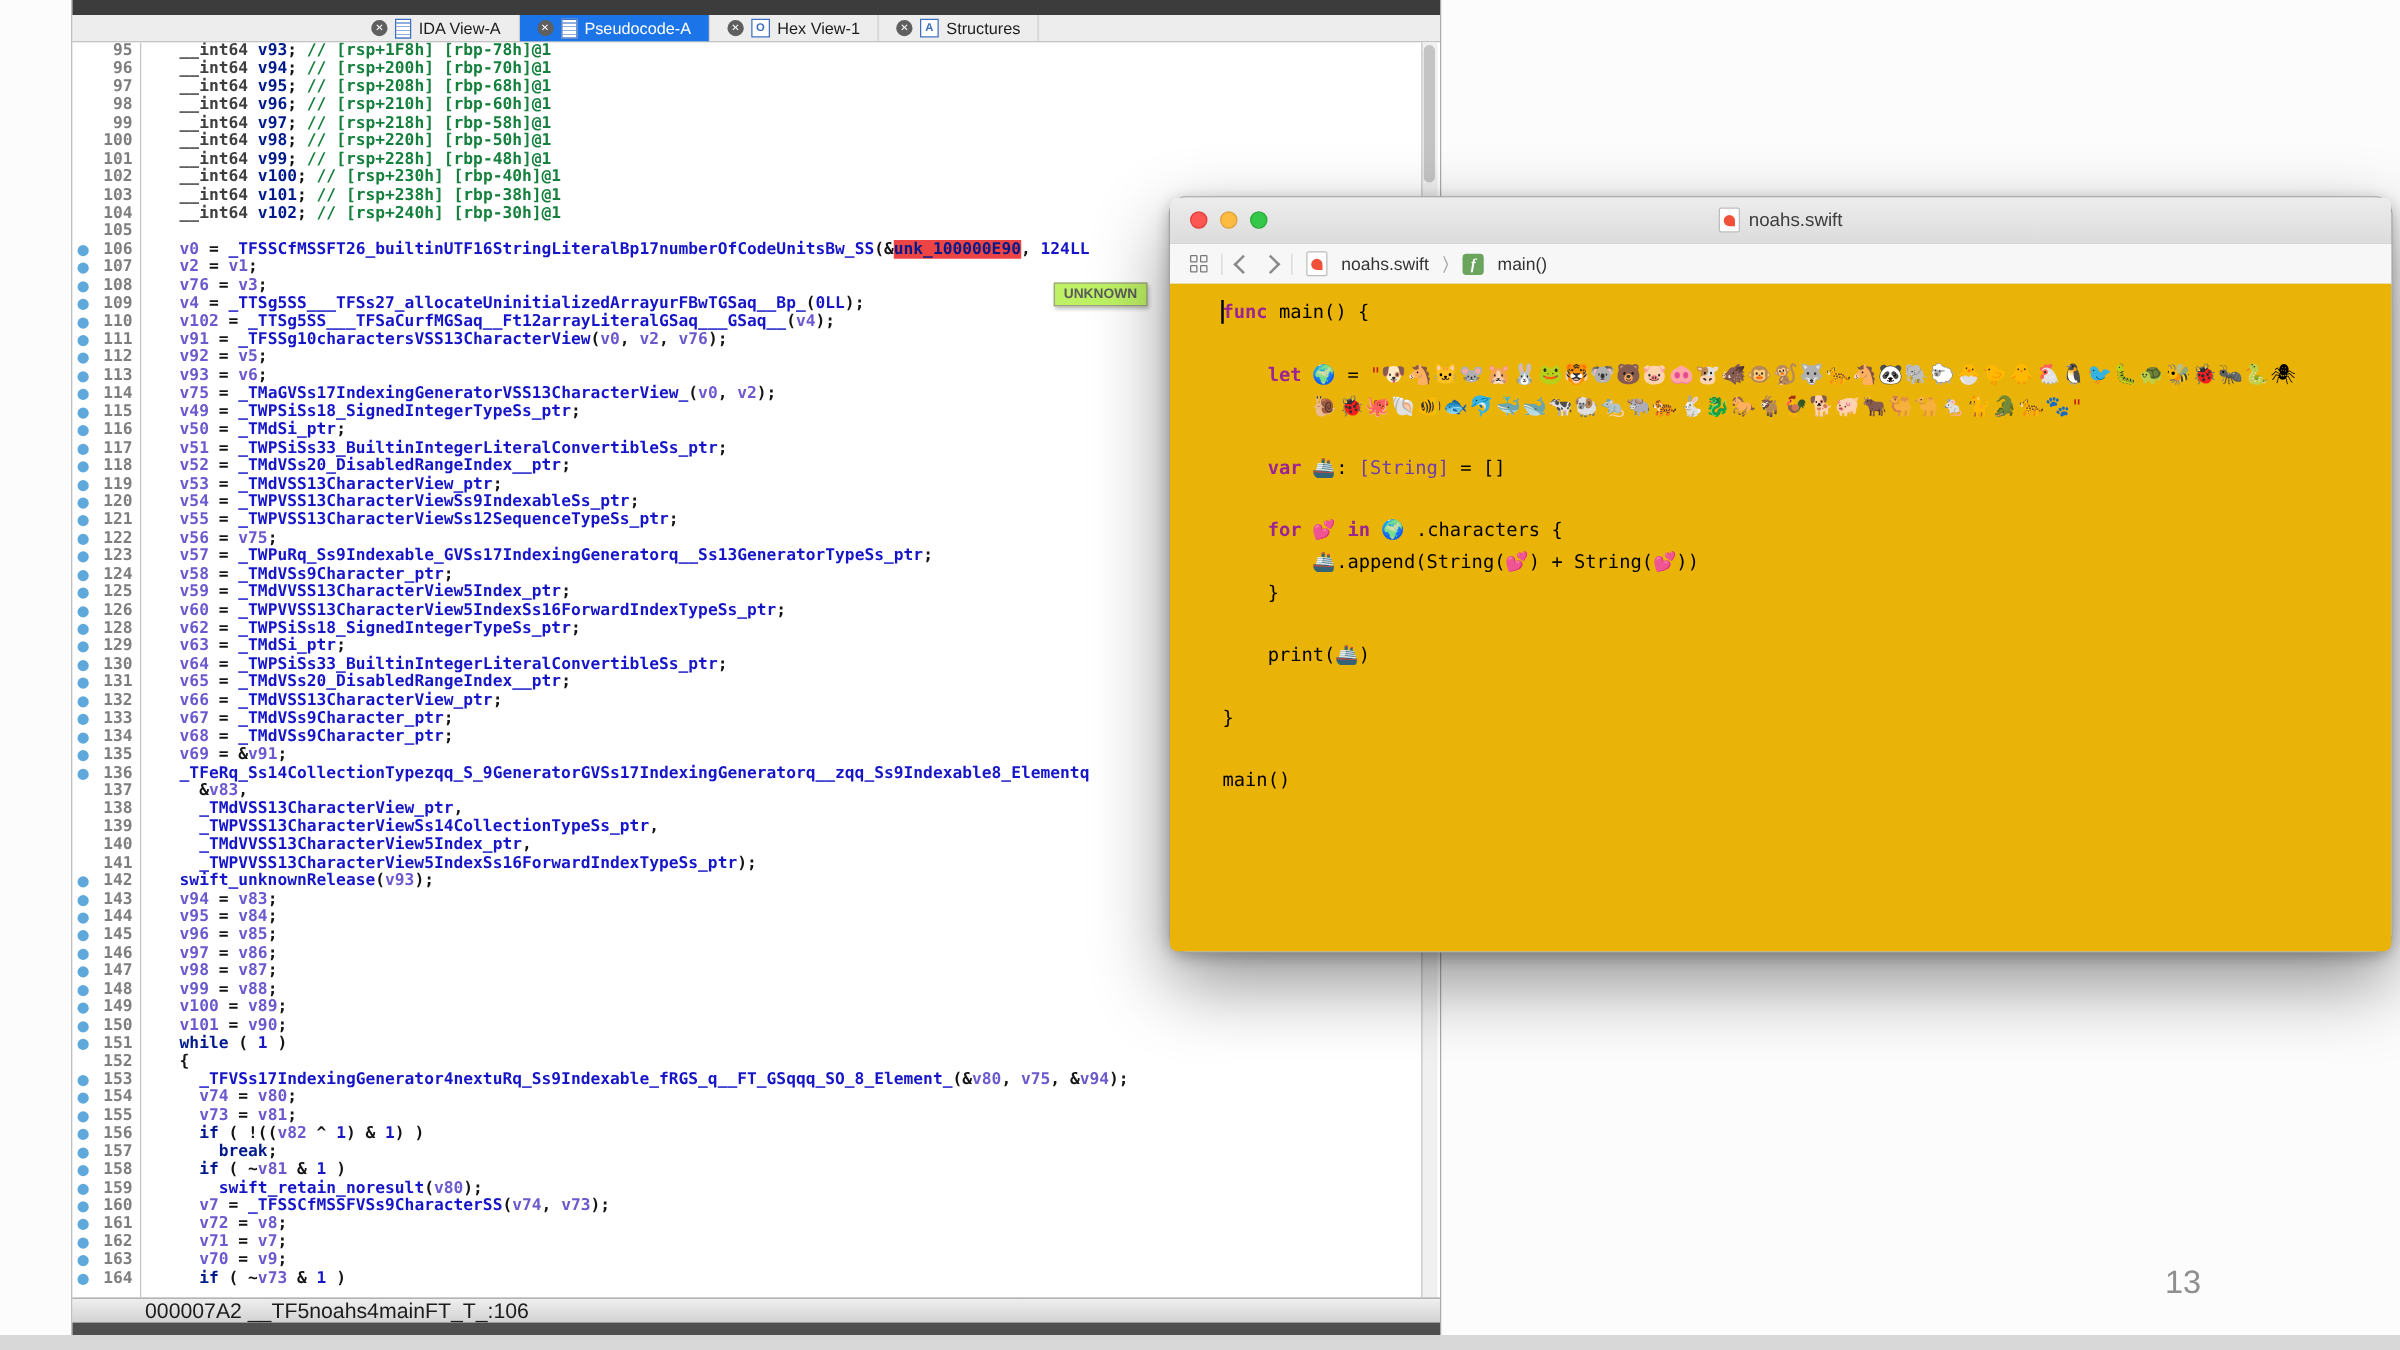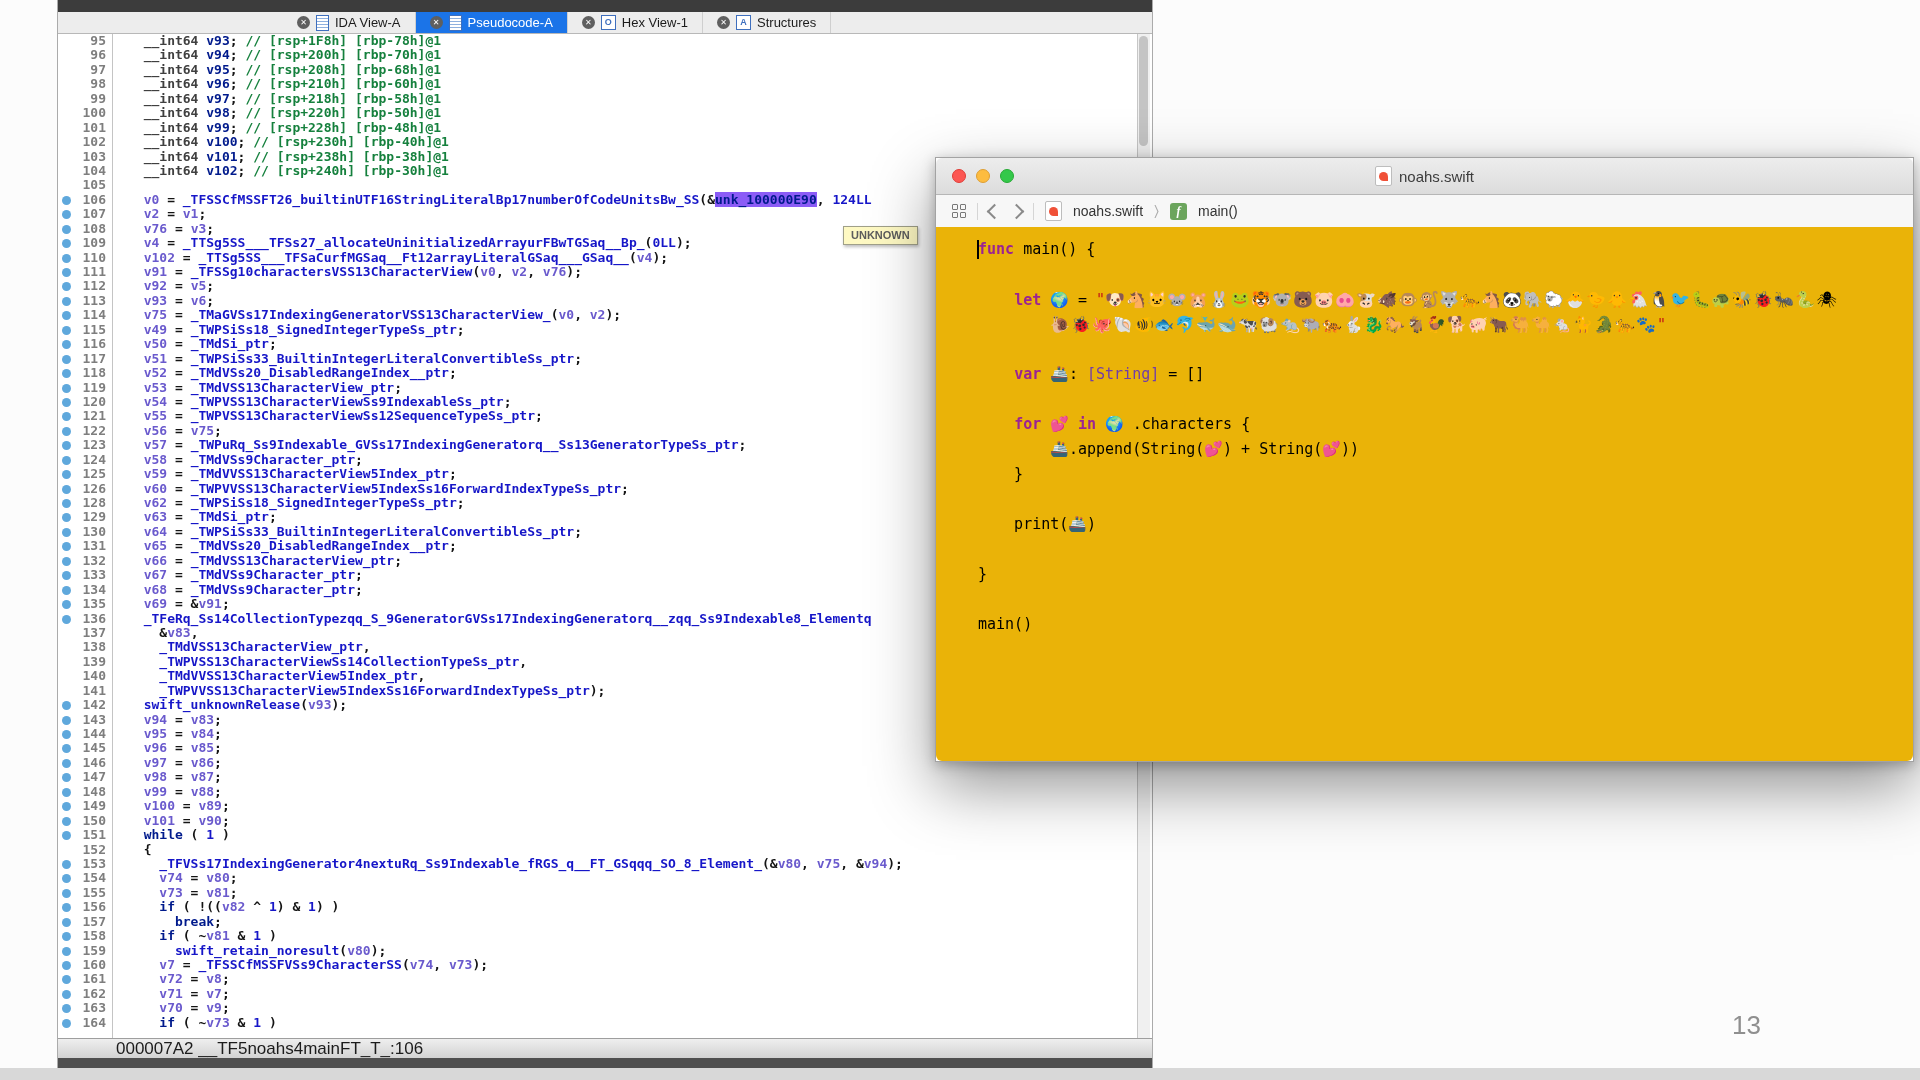--- a/index.html
+++ b/index.html
@@ -17,31 +17,31 @@
           background-image:repeating-linear-gradient(to bottom,transparent 0 2px,#8FB0DE 2px 3px)}
   .sq-ic{width:13px;height:13px;background:#fff;border:1px solid #3E6FBE;color:#3E6FBE;font-size:9px;font-weight:bold;line-height:13px;text-align:center;flex:none}
   .ida-body{position:absolute;top:34px;left:0;right:0;bottom:30px;overflow:hidden;background:#fff}
   .gutter-line{position:absolute;left:54px;top:0;bottom:0;width:1px;background:#C4C4C4}
   .ida-row{position:relative;height:14.45px;font:bold 13px/14.45px "DejaVu Sans Mono",monospace;white-space:pre}
   .bp-dot{position:absolute;left:4px;top:3px;width:9px;height:9px;border-radius:50%;background:#5FA8DC}
   .lnum{position:absolute;left:0;top:0;width:48px;text-align:right;color:#7E7E7E}
   .ltext{position:absolute;left:70px;top:0}
   .sp-p{color:#141414}.sp-t{color:#3F3F3F}.sp-k{color:#001A8C}.sp-f{color:#1616C8}
   .sp-v{color:#6A5ACD}.sp-c{color:#15803d}.sp-n{color:#1616C8}
-  .sp-hl{color:#001A8C;background:#8b5cf6}
+  .sp-hl{color:#001A8C;background:#ef4444}
   .vscroll{position:absolute;top:34px;right:2px;bottom:30px;width:12px;background:#F0F0F0;border-left:1px solid #C6C6C6}
   .vthumb{position:absolute;top:2px;left:1px;width:9px;height:110px;background:#C4C4C4;border-radius:5px}
   .ida-status{position:absolute;bottom:10px;left:0;right:0;height:20px;background:linear-gradient(#EFEFEF,#D2D2D2);border-top:1px solid #9E9E9E;font-size:17px;line-height:20px;color:#1c1c1c;padding-left:58px;box-sizing:border-box;white-space:nowrap}
   .ida-bottom{position:absolute;bottom:0;left:0;right:0;height:10px;background:#4F4F4F}
 
   
-  #tooltip-unknown{left:843px;top:226px;z-index:4;background:#fef9c3;border:1px solid #A0A089;color:#5c5c5c;font:bold 11px/15px "Liberation Sans",sans-serif;padding:1px 7px;box-shadow:1px 2px 3px rgba(0,0,0,.25)}
-
-  
-  #xcode-window{left:935px;top:157px;width:977px;height:603px;z-index:6;background:#fff;border:1px solid #A3A3A3;border-radius:0;box-shadow:0 25px 60px rgba(0,0,0,.42),0 3px 12px rgba(0,0,0,.25)}
+  #tooltip-unknown{left:843px;top:226px;z-index:4;background:#bef264;border:1px solid #A0A089;color:#5c5c5c;font:bold 11px/15px "Liberation Sans",sans-serif;padding:1px 7px;box-shadow:1px 2px 3px rgba(0,0,0,.25)}
+
+  
+  #xcode-window{left:935px;top:157px;width:977px;height:603px;z-index:6;background:#fff;border:1px solid #A3A3A3;border-radius:14px;box-shadow:0 25px 60px rgba(0,0,0,.42),0 3px 12px rgba(0,0,0,.25)}
   .xc-title{position:relative;height:36px;background:linear-gradient(#EDEDED,#DCDCDC);border-bottom:1px solid #B6B6B6;border-radius:6px 6px 0 0;display:flex;align-items:center;justify-content:center;gap:7px;font-size:15px;color:#3d3d3d}
   .lights{position:absolute;left:16px;top:11px;display:flex;gap:10px}
   .light{width:14px;height:14px;border-radius:50%}
   .l-red{background:#FC5753;border:1px solid #DF3E38;box-sizing:border-box}
   .l-yel{background:#FDBC40;border:1px solid #DE9F34;box-sizing:border-box}
   .l-grn{background:#34C84A;border:1px solid #27AA35;box-sizing:border-box}
   .swift-ic{width:15px;height:18px;background:#fff;border:1px solid #BDBDBD;border-radius:2px;display:flex;align-items:center;justify-content:center;flex:none}
   .swift-bird{width:9px;height:9px;background:#F05138;border-radius:50% 50% 0 50%}
   .xc-jump{height:32px;background:#F7F7F7;border-bottom:1px solid #CDCDCD;display:flex;align-items:center;gap:11px;padding-left:16px;font-size:14px;color:#333}
   .jsep{width:1px;height:17px;background:#D5D5D5}

